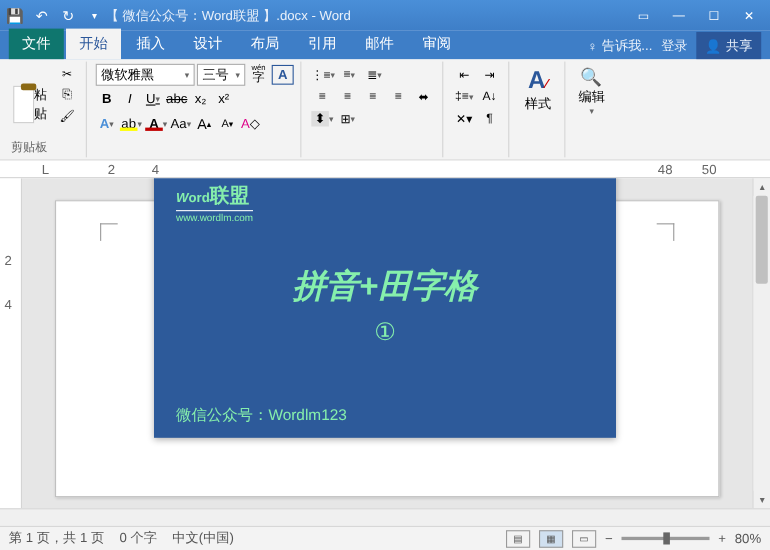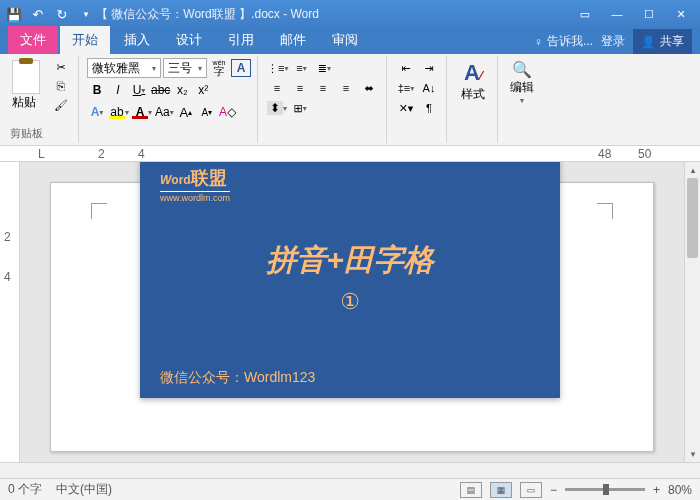--- a/index.html
+++ b/index.html
@@ -5,36 +5,36 @@
 *{margin:0;padding:0;box-sizing:border-box;font-family:"Microsoft YaHei",sans-serif;font-size:12px;user-select:none}
 body{width:700px;height:500px;background:#fff;overflow:hidden;display:flex;flex-direction:column}
 .titlebar{height:28px;background:linear-gradient(#4a8fd8,#3e7ec7);display:flex;align-items:center;color:#fff;padding:0 4px}
 .qat{display:flex;gap:4px;align-items:center}
 .qat-btn{width:20px;height:20px;display:flex;align-items:center;justify-content:center;cursor:pointer;font-size:13px}
 .title-text{flex:1;text-align:left;font-size:12px;color:#e8f0fa}
 .win-ctrl{display:flex;gap:2px}
 .win-btn{width:30px;height:20px;display:flex;align-items:center;justify-content:center;cursor:pointer;font-size:11px}
 .tabs{height:26px;background:#3e7ec7;display:flex;align-items:flex-end;padding-left:8px;gap:2px;color:#fff}
 .tab{padding:5px 12px;cursor:pointer;font-size:13px}
-.tab.file{background:#ec4899}
+.tab.file{background:#0f766e}
 .tab.active{background:#f3f3f3;color:#2b579a}
 .tab-right{margin-left:auto;display:flex;align-items:center;gap:8px;padding-right:8px;color:#e8f0fa;font-size:12px}
 .tell{display:flex;align-items:center;gap:4px}
 .share{background:#2b579a;padding:4px 8px;display:flex;align-items:center;gap:4px}
 .ribbon{height:92px;background:#f3f3f3;border-bottom:1px solid #d4d4d4;display:flex;padding:2px 4px;gap:2px}
 .group{border-right:1px solid #d4d4d4;padding:2px 6px;display:flex;flex-direction:column;justify-content:space-between}
 .group-label{text-align:left;font-size:11px;color:#666;padding-top:2px}
 .clip{display:flex;gap:2px}
-.paste{display:flex;flex-direction:column;align-items:flex-start;width:38px;cursor:pointer;padding:2px}
+.paste{display:flex;flex-direction:row;align-items:flex-end;width:38px;cursor:pointer;padding:2px}
 .paste-icon{width:28px;height:34px;background:#fff;border:1px solid #ccc;position:relative}
 .paste-icon::before{content:"";position:absolute;top:-3px;left:6px;width:14px;height:6px;background:#8b6914;border-radius:2px}
 .clip-small{display:flex;flex-direction:column;gap:1px}
 .sbtn{width:22px;height:18px;display:flex;align-items:center;justify-content:center;cursor:pointer;font-size:11px}
 .font-top{display:flex;gap:2px;align-items:center}
-.font-name{width:74px;height:20px;border:1px solid #ababab;background:#fff;padding:0 4px;display:flex;align-items:center;justify-content:space-between;cursor:pointer}
+.font-name{width:90px;height:20px;border:1px solid #ababab;background:#fff;padding:0 4px;display:flex;align-items:center;justify-content:space-between;cursor:pointer}
 .font-size{width:44px;height:20px;border:1px solid #ababab;background:#fff;padding:0 4px;display:flex;align-items:center;justify-content:space-between;cursor:pointer}
 .dd{font-size:8px;color:#666}
 .font-row{display:flex;gap:1px;margin-top:2px}
 .fbtn{min-width:20px;height:20px;display:flex;align-items:center;justify-content:center;cursor:pointer;border:1px solid transparent;font-size:12px}
 .bold{font-weight:bold}
 .ital{font-style:italic}
 .under{text-decoration:underline}
 .strike{text-decoration:line-through}
 .colorbar{width:16px;height:3px;margin-top:-2px}
 .stack{display:flex;flex-direction:column;align-items:center;line-height:1}
@@ -46,21 +46,21 @@
 .ruler-h{height:16px;background:#fff;border-bottom:1px solid #d4d4d4;display:flex;align-items:center;padding-left:28px;font-size:9px;color:#666;position:relative;overflow:hidden}
 .ruler-h span{position:absolute}
 .doc-area{flex:1;background:#e6e6e6;position:relative;overflow:hidden;display:flex}
 .ruler-v{width:20px;background:#fff;border-right:1px solid #d4d4d4;position:relative;font-size:9px;color:#666}
 .ruler-v span{position:absolute;left:4px}
 .canvas{flex:1;position:relative;padding:20px 30px}
 .page{background:#fff;width:100%;height:270px;border:1px solid #c0c0c0;box-shadow:1px 1px 3px rgba(0,0,0,.2);position:relative}
 .corner{position:absolute;width:16px;height:16px}
 .corner.tl{top:20px;left:40px;border-top:1px solid #999;border-left:1px solid #999}
 .corner.tr{top:20px;right:40px;border-top:1px solid #999;border-right:1px solid #999}
-.overlay{position:absolute;top:-8px;left:120px;width:420px;height:244px;background:#2d5a9a;color:#fdba74;padding:12px 20px;box-shadow:0 2px 6px rgba(0,0,0,.3)}
+.overlay{position:absolute;top:-8px;left:120px;width:420px;height:244px;background:#2d5a9a;color:#86efac;padding:12px 20px;box-shadow:0 2px 6px rgba(0,0,0,.3)}
 .logo{font-size:18px;font-weight:bold}
 .logo-sub{font-size:9px;border-top:1px solid #fff;padding-top:1px;display:inline-block}
 .ov-title{text-align:center;font-size:30px;font-weight:bold;margin-top:36px;font-style:italic}
 .ov-num{text-align:center;font-size:22px;margin-top:8px}
 .ov-foot{margin-top:54px;font-size:14px}
 .scrollv{width:16px;background:#f0f0f0;border-left:1px solid #d4d4d4;display:flex;flex-direction:column}
 .scrollh{height:16px;background:#f0f0f0;border-top:1px solid #d4d4d4}
 .sb-btn{width:16px;height:16px;display:flex;align-items:center;justify-content:center;font-size:9px;color:#666;cursor:pointer}
 .sb-track{flex:1;background:#f0f0f0;position:relative}
 .sb-thumb{position:absolute;top:0;left:2px;right:2px;height:80px;background:#c0c0c0;border-radius:2px;cursor:pointer}
@@ -88,20 +88,21 @@
     <div class="win-btn">☐</div>
     <div class="win-btn">✕</div>
   </div>
 </div>
 
 <div class="tabs">
   <div class="tab file">文件</div>
   <div class="tab active">开始</div>
   <div class="tab">插入</div>
   <div class="tab">设计</div>
+  <div class="tab">布局</div>
   <div class="tab">引用</div>
   <div class="tab">邮件</div>
   <div class="tab">审阅</div>
   <div class="tab-right">
     <div class="tell">
         <span>♀</span>
         <span>告诉我...</span>
       </div>
     <div>登录</div>
     <div class="share">
@@ -273,20 +274,21 @@
     <div class="sb-btn">▴</div>
     <div class="sb-track">
         <div class="sb-thumb"></div>
       </div>
     <div class="sb-btn">▾</div>
   </div>
 </div>
 <div class="scrollh"></div>
 
 <div class="status">
+  <span>第 1 页，共 1 页</span>
   <span>0 个字</span>
   <span>中文(中国)</span>
   <div class="status-right">
     <div class="view-btn">▤</div>
     <div class="view-btn" style="background:#d0e0f0">▦</div>
     <div class="view-btn">▭</div>
     <span style="cursor:pointer">−</span>
     <div class="zoom-slider">
         <div class="zoom-thumb"></div>
       </div>

